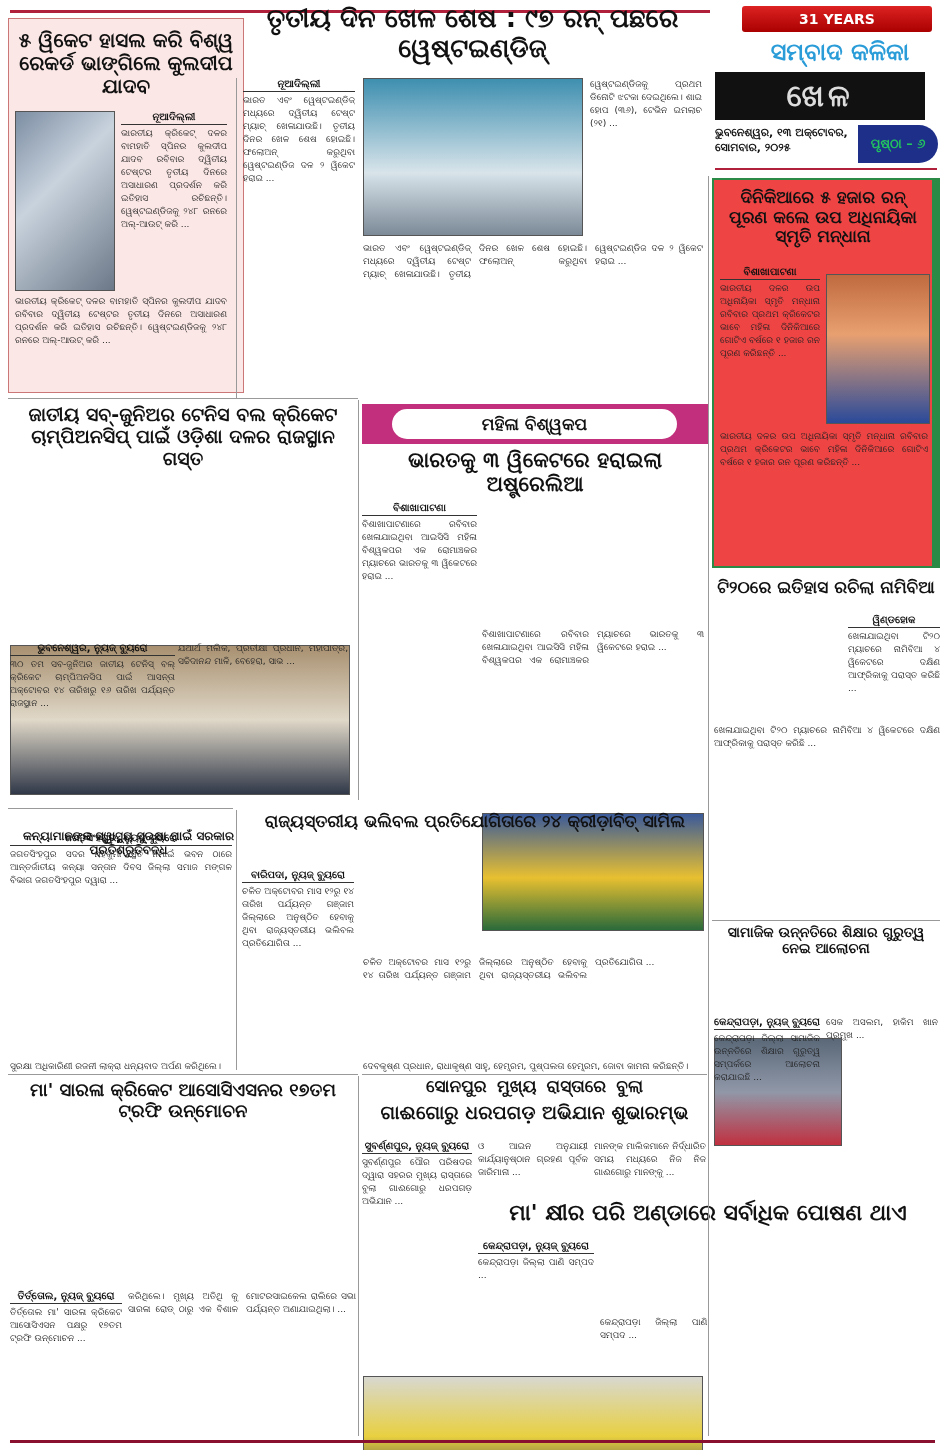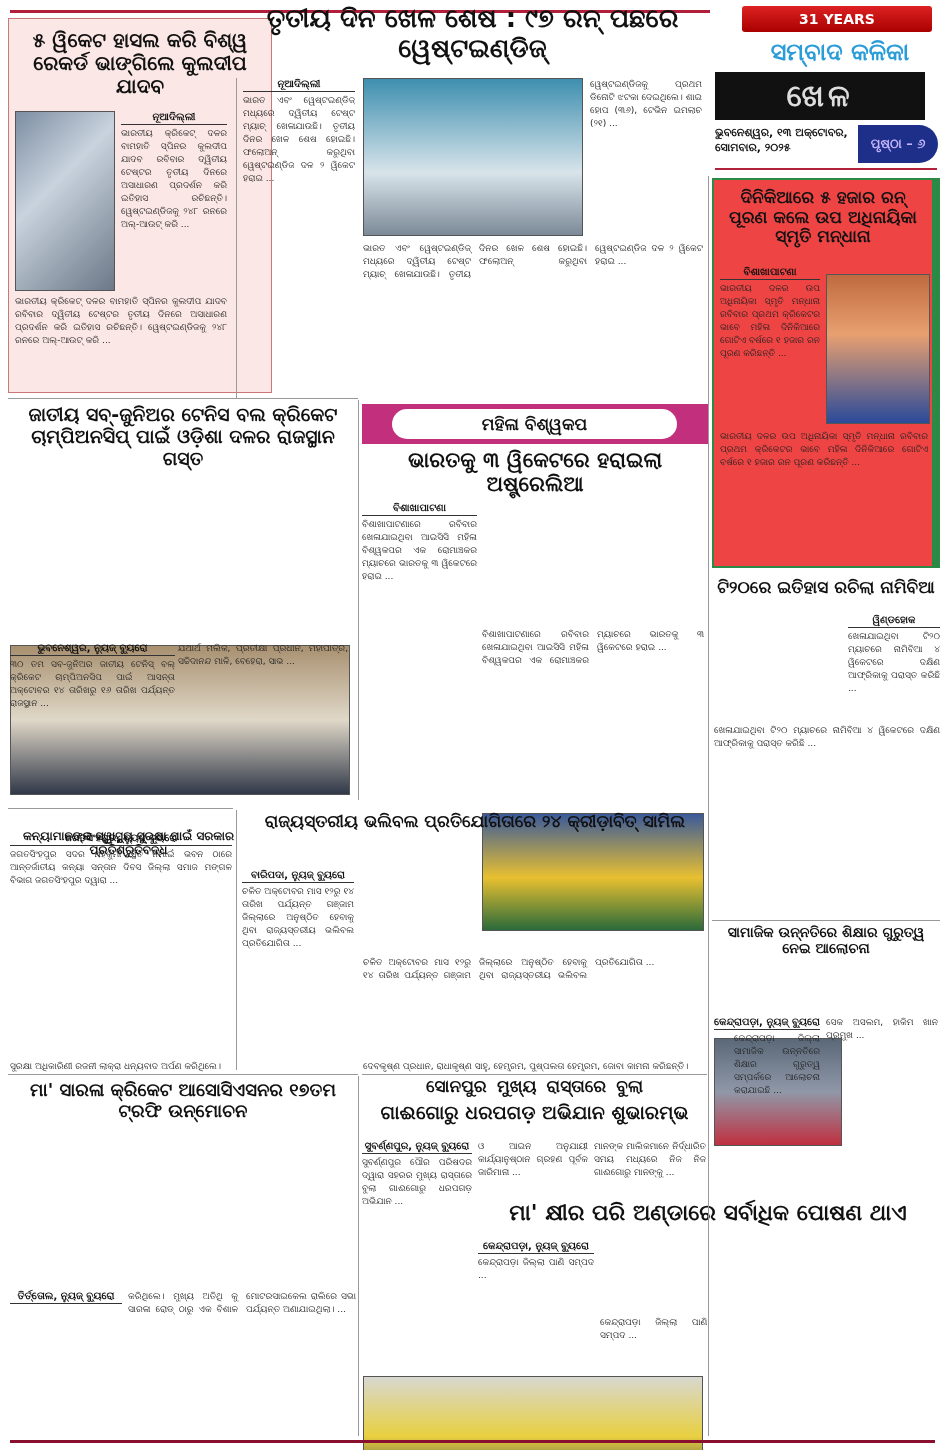--- a/index.html
+++ b/index.html
@@ -11,22 +11,22 @@
   .dateline { font-size: 10px; font-weight: bold; text-align: center; border-bottom: 1px solid #333; padding-bottom: 1px; margin-bottom: 2px; }
   .body-text { font-size: 9px; line-height: 1.45; color: #222; text-align: justify; overflow: hidden; }
   .photo { background: linear-gradient(135deg, #7d8ea3 0%, #c9d3de 40%, #6c7888 100%); border: 1px solid #555; overflow: hidden; position: relative; }
   .col-rule { width: 1px; background: #999; }
   .hr { height: 1px; background: #999; }
   
   .banner { left: 742px; top: 6px; width: 190px; height: 26px; background: linear-gradient(#d22, #a00); color: #fff; font-weight: bold; font-size: 14px; text-align: center; line-height: 26px; border-radius: 3px; }
   .paper-name { left: 760px; top: 38px; width: 160px; font-size: 24px; color: #2a9cd8; font-weight: bold; text-align: center; }
   .khela-logo { left: 715px; top: 72px; width: 210px; height: 48px; background: #111; color: #ddd; font-size: 30px; font-weight: bold; text-align: center; line-height: 48px; letter-spacing: 4px; }
   .date-text { left: 715px; top: 125px; width: 140px; font-size: 11px; font-weight: bold; line-height: 1.4; }
-  .page-badge { left: 858px; top: 125px; width: 80px; height: 38px; background: #1e2f8a; color: #c4b5fd; border-radius: 0 20px 20px 0; font-weight: bold; font-size: 13px; line-height: 38px; text-align: center; }
-  .pink-box { left: 8px; top: 18px; width: 264px; height: 375px; background: #fbe8e6; border: 1px solid #c77; }
+  .page-badge { left: 858px; top: 125px; width: 80px; height: 38px; background: #1e2f8a; color: #22c55e; border-radius: 0 20px 20px 0; font-weight: bold; font-size: 13px; line-height: 38px; text-align: center; }
+  .pink-box { left: 8px; top: 18px; width: 236px; height: 375px; background: #fbe8e6; border: 1px solid #c77; }
   .green-box { left: 712px; top: 178px; width: 228px; height: 390px; background: #ef4444; border: 2px solid #2a8a46; border-right: 8px solid #2a8a46; }
   .mahila-band { left: 362px; top: 404px; width: 346px; height: 40px; background: #c2307d; }
   .mahila-pill { position: absolute; left: 30px; top: 5px; width: 285px; height: 30px; background: #ffffff; border-radius: 15px; font-weight: bold; font-size: 17px; text-align: center; line-height: 30px; }
 </style>
 </head>
 <body>
 
 <div class="abs rule-top"></div>
 
 <div class="abs banner">31 YEARS</div>
@@ -111,29 +111,30 @@
 </div>
 <div class="abs photo" style="left:363px;top:842px;width:340px;height:110px;background:linear-gradient(#d8d8d0,#e8d040 55%,#303848);"></div>
 <div class="abs body-text" style="left:363px;top:956px;width:340px;height:95px;columns:3;column-gap:8px;">ଚଳିତ ଅକ୍ଟୋବର ମାସ ୧୨ରୁ ୧୪ ତାରିଖ ପର୍ଯ୍ୟନ୍ତ ଗଞ୍ଜାମ ଜିଲ୍ଲାରେ ଅନୁଷ୍ଠିତ ହେବାକୁ ଥିବା ରାଜ୍ୟସ୍ତରୀୟ ଭଲିବଲ ପ୍ରତିଯୋଗିତା ...</div>
 <div class="abs body-text" style="left:363px;top:1060px;width:340px;height:12px;">ଦେବକୃଷ୍ଣ ପ୍ରଧାନ, ରାଧାକୃଷ୍ଣ ସାହୁ, ହେମ୍ବ୍ରମ, ପୁଷ୍ପଲତା ହେମ୍ବ୍ରମ, ଜୋବା କାମନା କରିଛନ୍ତି।</div>
 
 <div class="abs hr" style="left:712px;top:920px;width:228px;"></div>
 <div class="abs headline" style="left:712px;top:924px;width:228px;font-size:14px;">ସାମାଜିକ ଉନ୍ନତିରେ ଶିକ୍ଷାର ଗୁରୁତ୍ୱ ନେଇ ଆଲୋଚନା</div>
 
 <div class="abs" style="left:714px;top:1016px;width:106px;">
   <div class="dateline">କେନ୍ଦ୍ରାପଡ଼ା, ନ୍ୟୁଜ୍ ବ୍ୟୁରୋ</div>
-  <div class="body-text" style="height:160px;margin-left:20px;">କେନ୍ଦ୍ରାପଡ଼ା ଜିଲ୍ଲା ସାମାଜିକ ଉନ୍ନତିରେ ଶିକ୍ଷାର ଗୁରୁତ୍ୱ ସମ୍ପର୍କରେ ଆଲୋଚନା କରାଯାଇଛି ...</div>
+  <div class="body-text" style="height:160px;">କେନ୍ଦ୍ରାପଡ଼ା ଜିଲ୍ଲା ସାମାଜିକ ଉନ୍ନତିରେ ଶିକ୍ଷାର ଗୁରୁତ୍ୱ ସମ୍ପର୍କରେ ଆଲୋଚନା କରାଯାଇଛି ...</div>
 </div>
 <div class="abs body-text" style="left:826px;top:1016px;width:112px;height:175px;">ସେକ ଅସଲମ, ହାକିମ ଖାନ ପ୍ରମୁଖ ...</div>
 
 <div class="abs hr" style="left:8px;top:1074px;width:350px;"></div>
 <div class="abs headline" style="left:8px;top:1080px;width:350px;font-size:18px;">ମା' ସାରଳା କ୍ରିକେଟ ଆସୋସିଏସନର ୧୭ତମ ଟ୍ରଫି ଉନ୍ମୋଚନ</div>
 
 <div class="abs" style="left:10px;top:1290px;width:112px;">
   <div class="dateline">ତିର୍ତ୍ତୋଲ, ନ୍ୟୁଜ୍ ବ୍ୟୁରୋ</div>
+  <div class="body-text" style="height:135px;">ତିର୍ତ୍ତୋଲ ମା' ସାରଳା କ୍ରିକେଟ ଆସୋସିଏସନ ପକ୍ଷରୁ ୧୭ତମ ଟ୍ରଫି ଉନ୍ମୋଚନ ...</div>
 </div>
 <div class="abs body-text" style="left:128px;top:1290px;width:228px;height:145px;columns:2;column-gap:8px;">କରିଥିଲେ। ମୁଖ୍ୟ ଅତିଥି କୁ ସାରଳା ରୋଡ୍ ଠାରୁ ଏକ ବିଶାଳ ମୋଟରସାଇକେଲ ରାଲିରେ ସଭା ପର୍ଯ୍ୟନ୍ତ ଅଣାଯାଇଥିଲା। ...</div>
 
 <div class="abs hr" style="left:362px;top:1074px;width:345px;"></div>
 <div class="abs headline" style="left:362px;top:1078px;width:345px;font-size:17px;font-family:Liberation Mono, monospace;">ସୋନପୁର ମୁଖ୍ୟ ରାସ୍ତାରେ ବୁଲା</div>
 <div class="abs headline" style="left:362px;top:1102px;width:345px;font-size:19px;">ଗାଈଗୋରୁ ଧରପଗଡ଼ ଅଭିଯାନ ଶୁଭାରମ୍ଭ</div>
 <div class="abs" style="left:362px;top:1140px;width:110px;">
   <div class="dateline">ସୁବର୍ଣ୍ଣପୁର, ନ୍ୟୁଜ୍ ବ୍ୟୁରୋ</div>
   <div class="body-text" style="height:285px;">ସୁବର୍ଣ୍ଣପୁର ପୌର ପରିଷଦର ଦ୍ୱାରା ସହରର ମୁଖ୍ୟ ରାସ୍ତାରେ ବୁଲା ଗାଈଗୋରୁ ଧରପଗଡ଼ ଅଭିଯାନ ...</div>
 </div>

